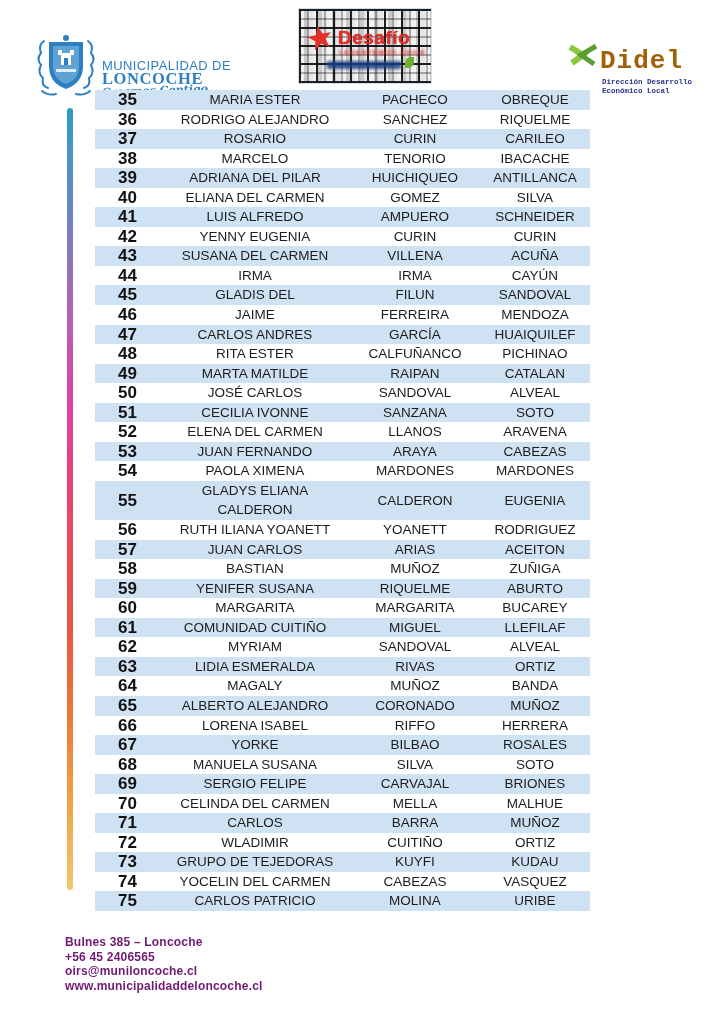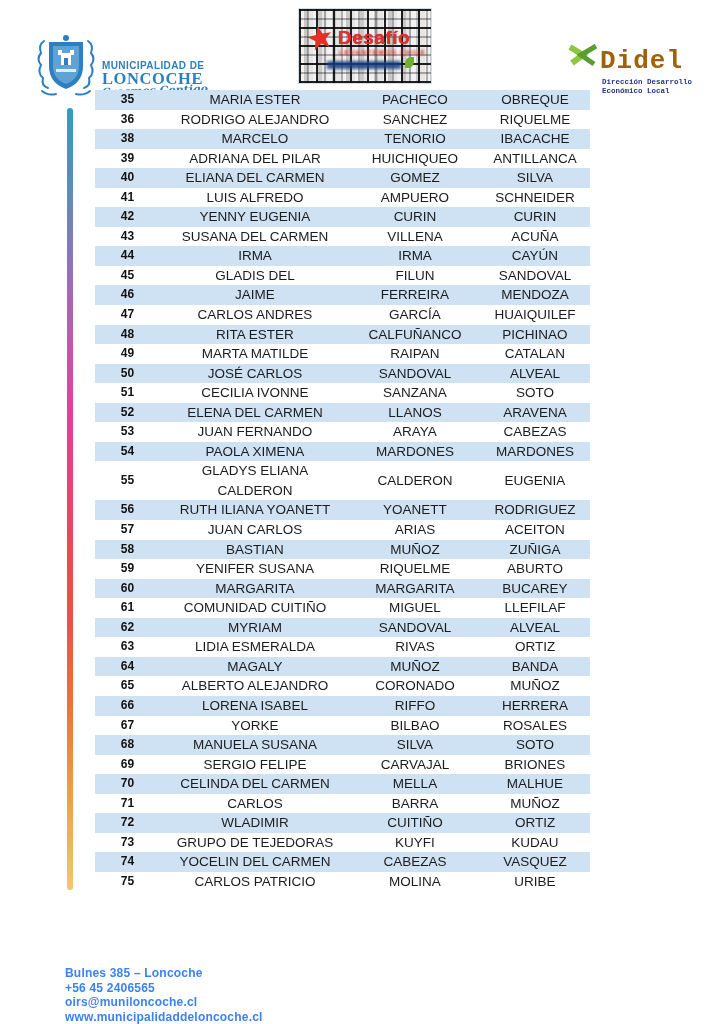--- a/index.html
+++ b/index.html
@@ -3,21 +3,21 @@
 <meta charset="utf-8">
 <style>
   html,body{margin:0;padding:0;}
   body{width:724px;height:1024px;background:#ffffff;font-family:"Liberation Sans",sans-serif;-webkit-font-smoothing:antialiased;}
   .page{position:relative;width:724px;height:1024px;overflow:hidden;background:#fff;}
 
   
   .muni{position:absolute;left:34px;top:32px;display:flex;align-items:center;color:#2d7fc1;}
   .muni-crest{width:64px;height:66px;flex:0 0 auto;}
   .muni-text{margin-left:4px;margin-top:14px;}
-  .muni-small{font-size:10px;font-weight:bold;letter-spacing:.4px;line-height:8px;margin-top:16px;}
+  .muni-small{font-size:13px;font-weight:normal;letter-spacing:.4px;line-height:8px;margin-top:16px;}
   .muni-name{font-size:16.5px;font-weight:bold;letter-spacing:.6px;line-height:17px;font-family:Liberation Serif, serif;}
   .muni-slogan{font-family:"DejaVu Serif",serif;font-style:italic;font-weight:bold;font-size:11px;line-height:12px;transform:rotate(-2deg);transform-origin:left;}
 
   
   .plaid{position:absolute;left:299px;top:9px;width:132px;height:74px;
     background-color:#dcdcdc;
     background-image:
       repeating-linear-gradient(0deg, rgba(10,10,10,.9) 0 2px, transparent 2px 3px, transparent 3px 9px, rgba(0,0,0,.30) 9px 11px, transparent 11px 18px),
       repeating-linear-gradient(90deg, rgba(10,10,10,.9) 0 2px, transparent 2px 3px, transparent 3px 8px, rgba(0,0,0,.28) 8px 10px, transparent 10px 17px),
       repeating-linear-gradient(90deg, #f2f2f2 0 5px, #c9c9c9 5px 9px, #e6e6e6 9px 14px);
@@ -38,26 +38,26 @@
 
   
   .grad-bar{position:absolute;left:67px;top:108px;width:5.5px;height:782px;border-radius:3px;
     background:linear-gradient(180deg,#2f9cc5 0%,#5f8ac1 11%,#9571b7 21%,#c457ab 30%,#e23f9d 39%,#e74277 48%,#e84b52 57%,#e85543 66%,#ec7237 76%,#efa044 88%,#f0c86e 100%);}
 
   
   table.roster{position:absolute;left:95px;top:90px;width:495px;border-collapse:collapse;table-layout:fixed;}
   table.roster col.c1{width:65px;} table.roster col.c2{width:190px;}
   table.roster col.c3{width:130px;} table.roster col.c4{width:110px;}
   table.roster td{font-size:13.5px;line-height:19.55px;color:#1c1c1c;text-align:center;vertical-align:middle;padding:0 5px;overflow:hidden;}
-  table.roster td.num{font-weight:bold;font-size:12px;color:#111;}
+  table.roster td.num{font-weight:bold;font-size:17px;color:#111;}
   table.roster tbody tr:nth-child(odd) td{background:#cfe2f3;}
   table.roster td.brk{word-break:break-all;padding:0 13px;}
 
   
-  .footer{position:absolute;left:65px;top:935px;color:#3b82f6;font-weight:bold;font-size:12px;line-height:14.6px;letter-spacing:.2px;margin-top:31px;}
+  .footer{position:absolute;left:65px;top:935px;color:#701a75;font-weight:bold;font-size:12px;line-height:14.6px;letter-spacing:.2px;}
 </style>
 </head>
 <body>
 
 <div class="page">
 
   <div class="muni">
     <svg class="muni-crest" viewBox="0 0 64 66">
       <g fill="none" stroke="#2d7fc1" stroke-width="2" stroke-linecap="round">
         <path d="M10,8 q-6,4 -3,12 q-5,6 0,12 q-4,8 2,13 q-2,8 5,10"></path>
@@ -125,20 +125,26 @@
           <td>PACHECO</td>
           <td>OBREQUE</td>
         </tr>
         <tr>
           <td class="num">36</td>
           <td>RODRIGO ALEJANDRO</td>
           <td>SANCHEZ</td>
           <td>RIQUELME</td>
         </tr>
         <tr>
+          <td class="num">37</td>
+          <td>ROSARIO</td>
+          <td>CURIN</td>
+          <td>CARILEO</td>
+        </tr>
+        <tr>
           <td class="num">38</td>
           <td>MARCELO</td>
           <td>TENORIO</td>
           <td>IBACACHE</td>
         </tr>
         <tr>
           <td class="num">39</td>
           <td>ADRIANA DEL PILAR</td>
           <td>HUICHIQUEO</td>
           <td class="brk">ANTILLANCA</td>

